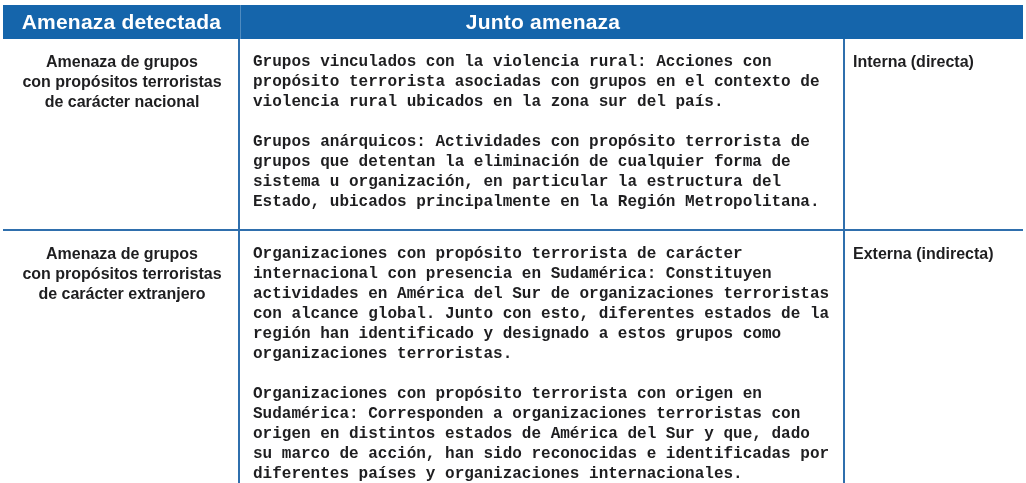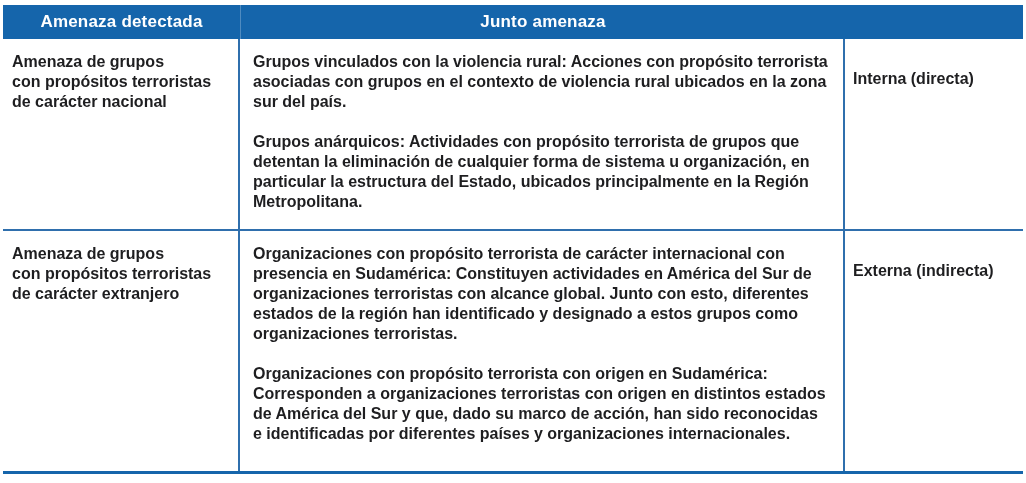--- a/index.html
+++ b/index.html
@@ -24,21 +24,21 @@
   }
   .thead{
     display:grid;
     grid-template-columns:237px 605px 1fr;
     background:var(--header-bg);
     height:34px;
   }
   .th{
     display:flex;align-items:center;justify-content:center;
     color:#ffffff;
-    font-size:17px;
+    font-size:21px;
     font-weight:700;
     letter-spacing:.2px;
   }
   .th + .th{border-left:1px solid rgba(255,255,255,.25);}
   .trow{
     display:grid;
     grid-template-columns:237px 605px 1fr;
     background:#ffffff;
   }
   .trow.row1{min-height:190px;}
@@ -49,28 +49,28 @@
     line-height:20px;
     overflow:hidden;
   }
   .c1{
     border-right:2px solid var(--line);
     padding:13px 6px 0 9px;
   }
   .c2{
     border-right:2px solid var(--line);
     padding:13px 12px 0 13px;
+    font-family:Liberation Mono, monospace;
   }
   .c3{
     padding:13px 6px 0 8px;
-    margin-top:17px;
   }
   .c2 p{margin:0 0 20px 0;}
   .c2 p:last-child{margin-bottom:0;}
-  .pre{white-space:pre-line;}
+  .pre{white-space:pre-line;text-align:center;}
 </style>
 </head>
 <body>
 
 <div class="page">
   <div class="threat-table">
 
     <div class="thead">
       <div class="th">Amenaza detectada</div>
       <div class="th">Junto amenaza</div>

